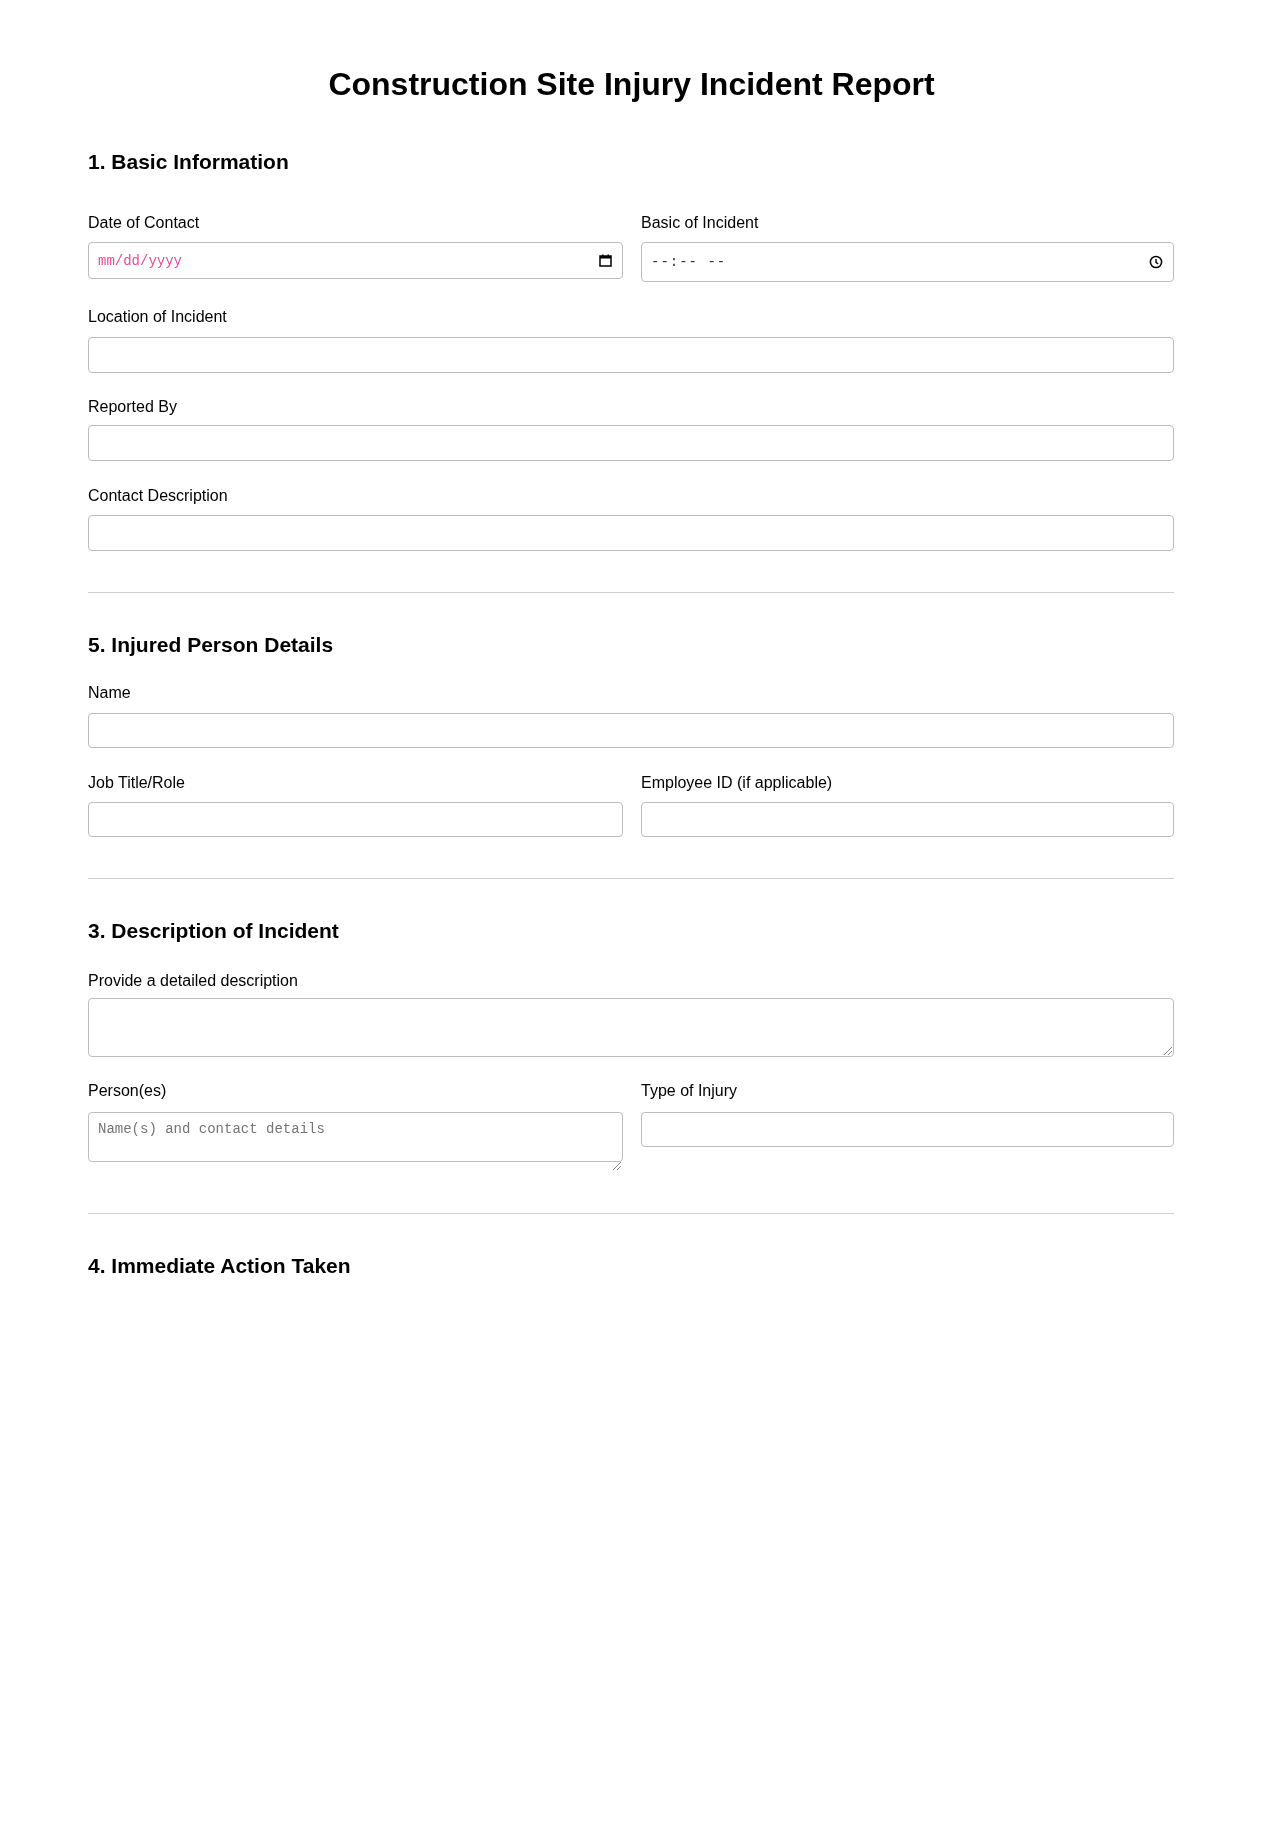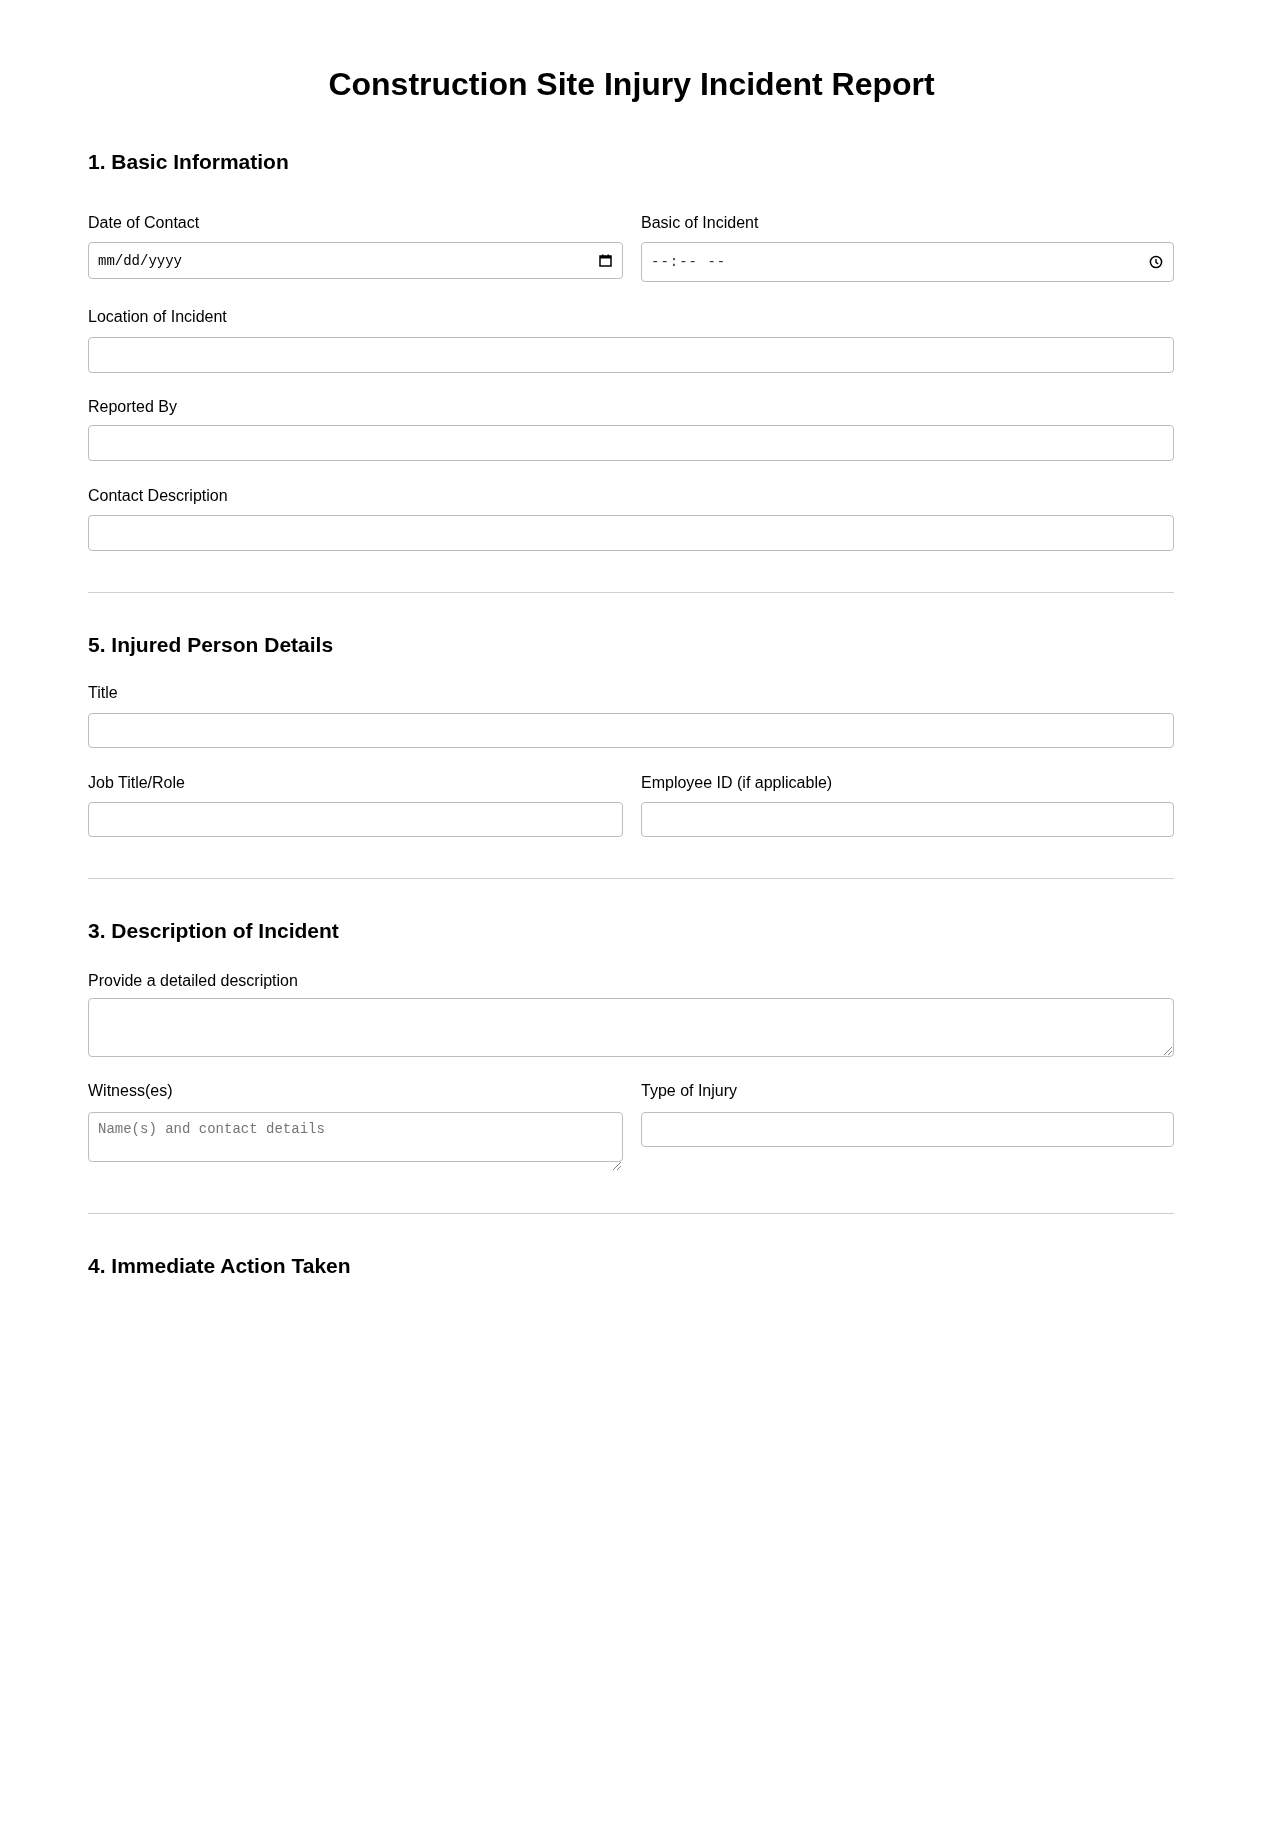--- a/index.html
+++ b/index.html
@@ -27,21 +27,21 @@
   .field.area { resize: vertical; padding: 8px 9px; }
   .field::placeholder { color: #757575; }
   .full { left: 88px; width: 1086px; }
   .col-l { left: 88px; width: 535px; }
   .col-r { left: 641px; width: 533px; }
   .divider { left: 88px; width: 1086px; height: 0; border-top: 1px solid #cfcfcf; }
   .fake-input {
     display: flex; align-items: center; justify-content: space-between;
   }
   .fake-input .ph {
-    font-family: "Liberation Mono", monospace; font-size: 14px; color: #000000;
+    font-family: "Liberation Mono", monospace; font-size: 14px; color: #ec4899;
   }
   .fake-input .ph.dim { color: #333; letter-spacing: 1px; }
   .icon { width: 16px; height: 16px; display: inline-flex; align-items: center; justify-content: center; }
   .resize-grip {
     position: absolute; right: 2px; bottom: 2px; width: 8px; height: 8px;
     background: linear-gradient(135deg, transparent 45%, #888 45%, #888 52%, transparent 52%, transparent 70%, #888 70%, #888 77%, transparent 77%);
   }
 </style>
 </head>
 <body>
@@ -80,40 +80,40 @@
 <label class="abs label" style="left:88px; top:398px;">Reported By</label>
 <input class="abs field full" type="text" style="top: 425px; height: 36px;" value="">
 
 <label class="abs label" style="left:88px; top:487px;">Contact Description</label>
 <input class="abs field full" type="text" style="top: 515px; height: 36px;" value="">
 
 <div class="abs divider" style="top:592px;"></div>
 
 <h2 class="abs h2" style="top:631px;">5. Injured Person Details</h2>
 
-<label class="abs label" style="left:88px; top:684px;">Title</label>
+<label class="abs label" style="left:88px; top:684px;">Name</label>
 <input class="abs field full" type="text" style="top: 713px; height: 35px;" value="">
 
 <label class="abs label" style="left:88px; top:774px;">Job Title/Role</label>
 <input class="abs field col-l" type="text" style="top: 802px; height: 35px;" value="">
 
 <label class="abs label" style="left:641px; top:774px;">Employee ID (if applicable)</label>
 <input class="abs field col-r" type="text" style="top: 802px; height: 35px;" value="">
 
 <div class="abs divider" style="top:878px;"></div>
 
 <h2 class="abs h2" style="top:917px;">3. Description of Incident</h2>
 
 <label class="abs label" style="left:88px; top:972px;">Provide a detailed description</label>
 <div class="abs full" style="top:998px; height:59px;">
   <textarea class="field area" style="width: 1086px; height: 59px; display: block; resize: none;"></textarea>
   <span class="resize-grip"></span>
 </div>
 
-<label class="abs label" style="left:88px; top:1082px;">Witness(es)</label>
+<label class="abs label" style="left:88px; top:1082px;">Person(es)</label>
 <div class="abs col-l" style="top:1112px; height:60px;">
   <textarea class="field area" style="width: 535px; height: 50px; display: block; resize: none;" placeholder="Name(s) and contact details"></textarea>
   <span class="resize-grip"></span>
 </div>
 
 <label class="abs label" style="left:641px; top:1082px;">Type of Injury</label>
 <input class="abs field col-r" type="text" style="top: 1112px; height: 35px;" value="">
 
 <div class="abs divider" style="top:1213px;"></div>
 

